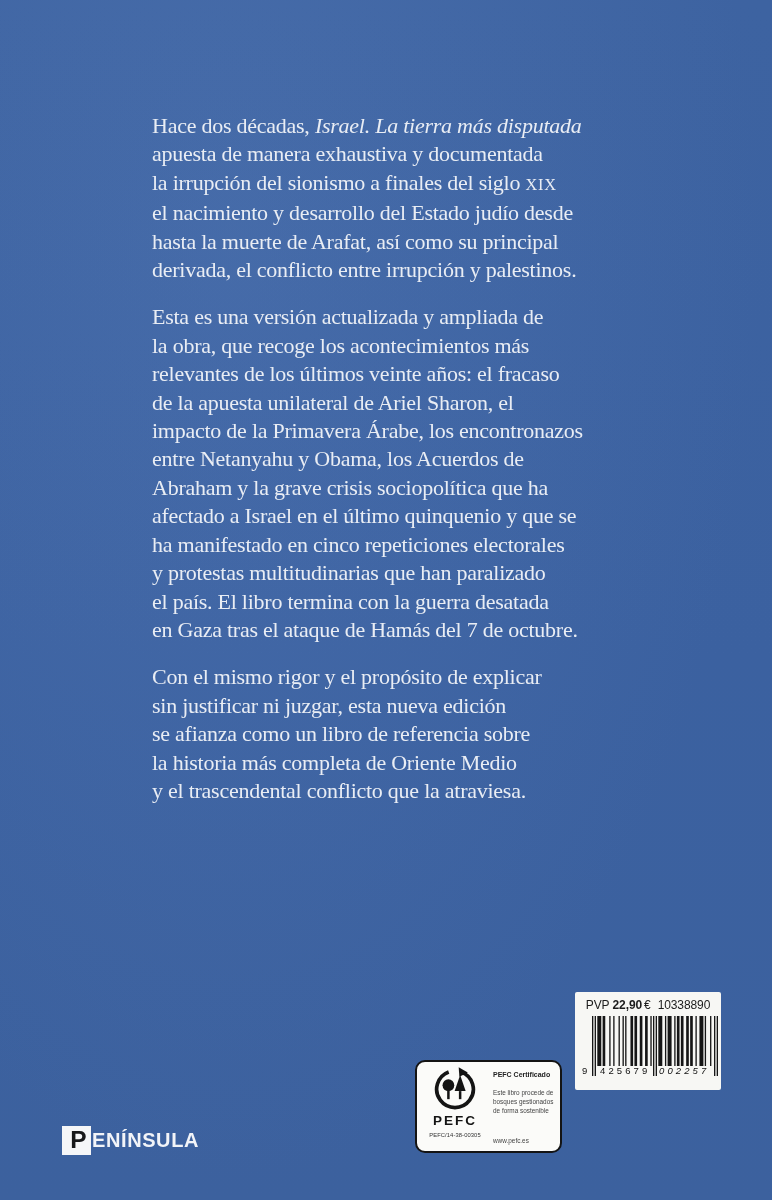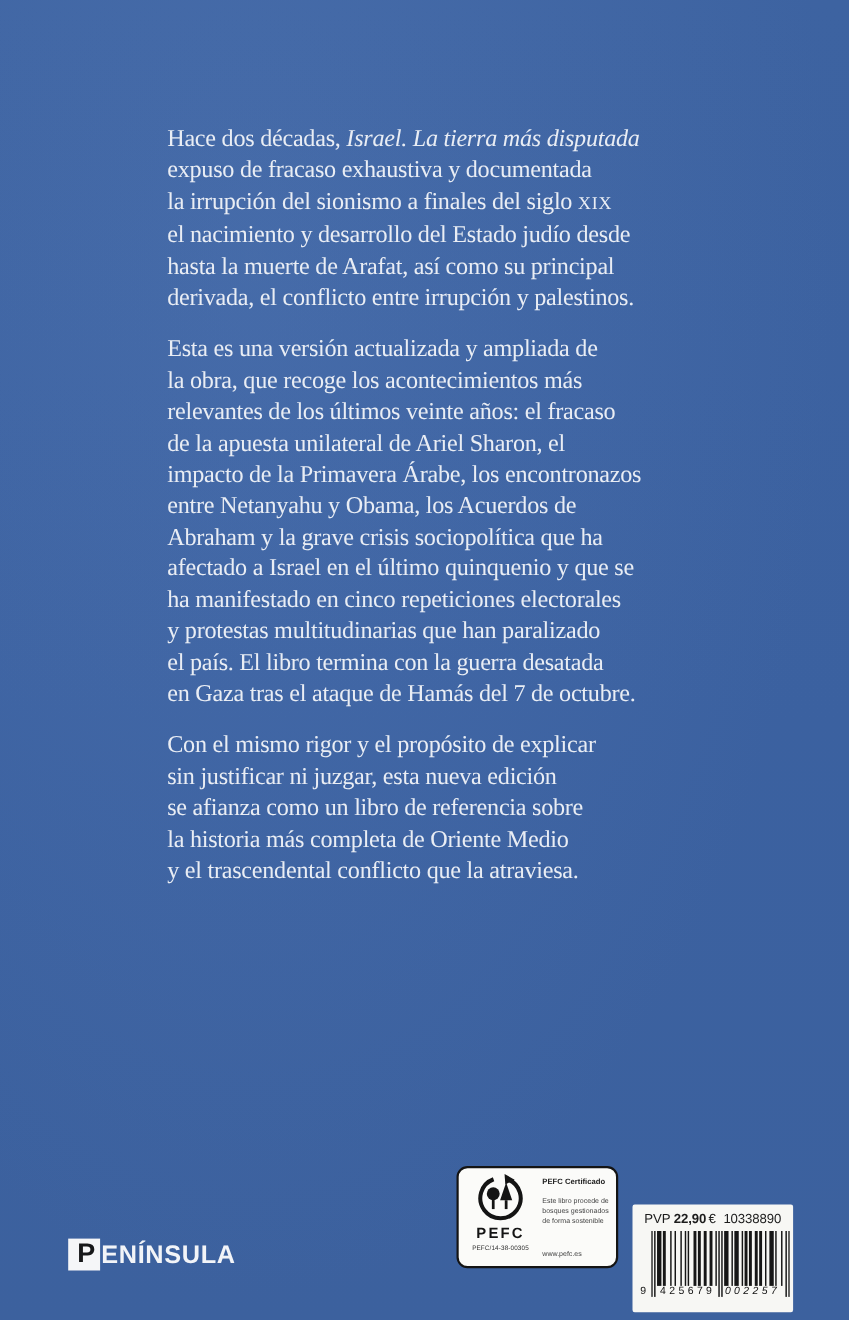--- a/index.html
+++ b/index.html
@@ -51,21 +51,21 @@
   .pefc-right {
     flex: 1; padding: 9px 6px 7px 0; box-sizing: border-box;
     display: flex; flex-direction: column; text-align: left;
   }
   .pefc-cert  { font-weight: bold; font-size: 7px; color: #222; }
   .pefc-desc  { margin-top: 11px; font-size: 6.4px; line-height: 8.8px; color: #444; }
   .pefc-url   { margin-top: auto; font-size: 6.4px; color: #444; }
 
   
   .barcode-box {
-    position: absolute; left: 575px; top: 1095px;
+    position: absolute; left: 575px; top: 992px;
     width: 146px; height: 98px; box-sizing: border-box;
     background: #f7f7f4; border-radius: 2px;
     padding: 6px 8px 0 8px;
     font-family: "Liberation Sans", sans-serif;
   }
   .price-row {
     font-size: 12px; color: #1c1c1c; text-align: center;
     letter-spacing: -0.1px; white-space: nowrap;
   }
   .price-row .amount { font-weight: bold; }
@@ -86,31 +86,31 @@
     position: absolute; left: 62px; top: 1125px; height: 30px;
     display: flex; align-items: center;
     font-family: "Liberation Sans", sans-serif; font-weight: bold;
   }
   .pub-square {
     width: 29px; height: 29px; background: #f5f6f8;
     display: flex; align-items: center; justify-content: center;
     padding-left: 4px; box-sizing: border-box;
   }
   .pub-p { color: #17181a; font-size: 24.5px; line-height: 1; }
-  .pub-rest { color: #f2f4f8; font-size: 23px; letter-spacing: 0.6px; margin-left: 1px; line-height: 1; }
+  .pub-rest { color: #f2f4f8; font-size: 20px; letter-spacing: 0.6px; margin-left: 1px; line-height: 1; }
 </style>
 </head>
 <body>
 
 <div class="cover">
 
   <div class="synopsis">
     <p>
       <span class="line"><span>Hace dos décadas, </span><em>Israel. La tierra más disputada</em></span>
-      <span class="line">expuso de fracaso exhaustiva y documentada</span>
+      <span class="line">apuesta de manera exhaustiva y documentada</span>
       <span class="line"><span>la irrupción del sionismo a finales del siglo </span><span class="sc">XIX</span></span>
       <span class="line">el nacimiento y desarrollo del Estado judío desde</span>
       <span class="line">hasta la muerte de Arafat, así como su principal</span>
       <span class="line">derivada, el conflicto entre irrupción y palestinos.</span>
     </p>
     <p class="preline">Esta es una versión actualizada y ampliada de
 la obra, que recoge los acontecimientos más
 relevantes de los últimos veinte años: el fracaso
 de la apuesta unilateral de Ariel Sharon, el
 impacto de la Primavera Árabe, los encontronazos

